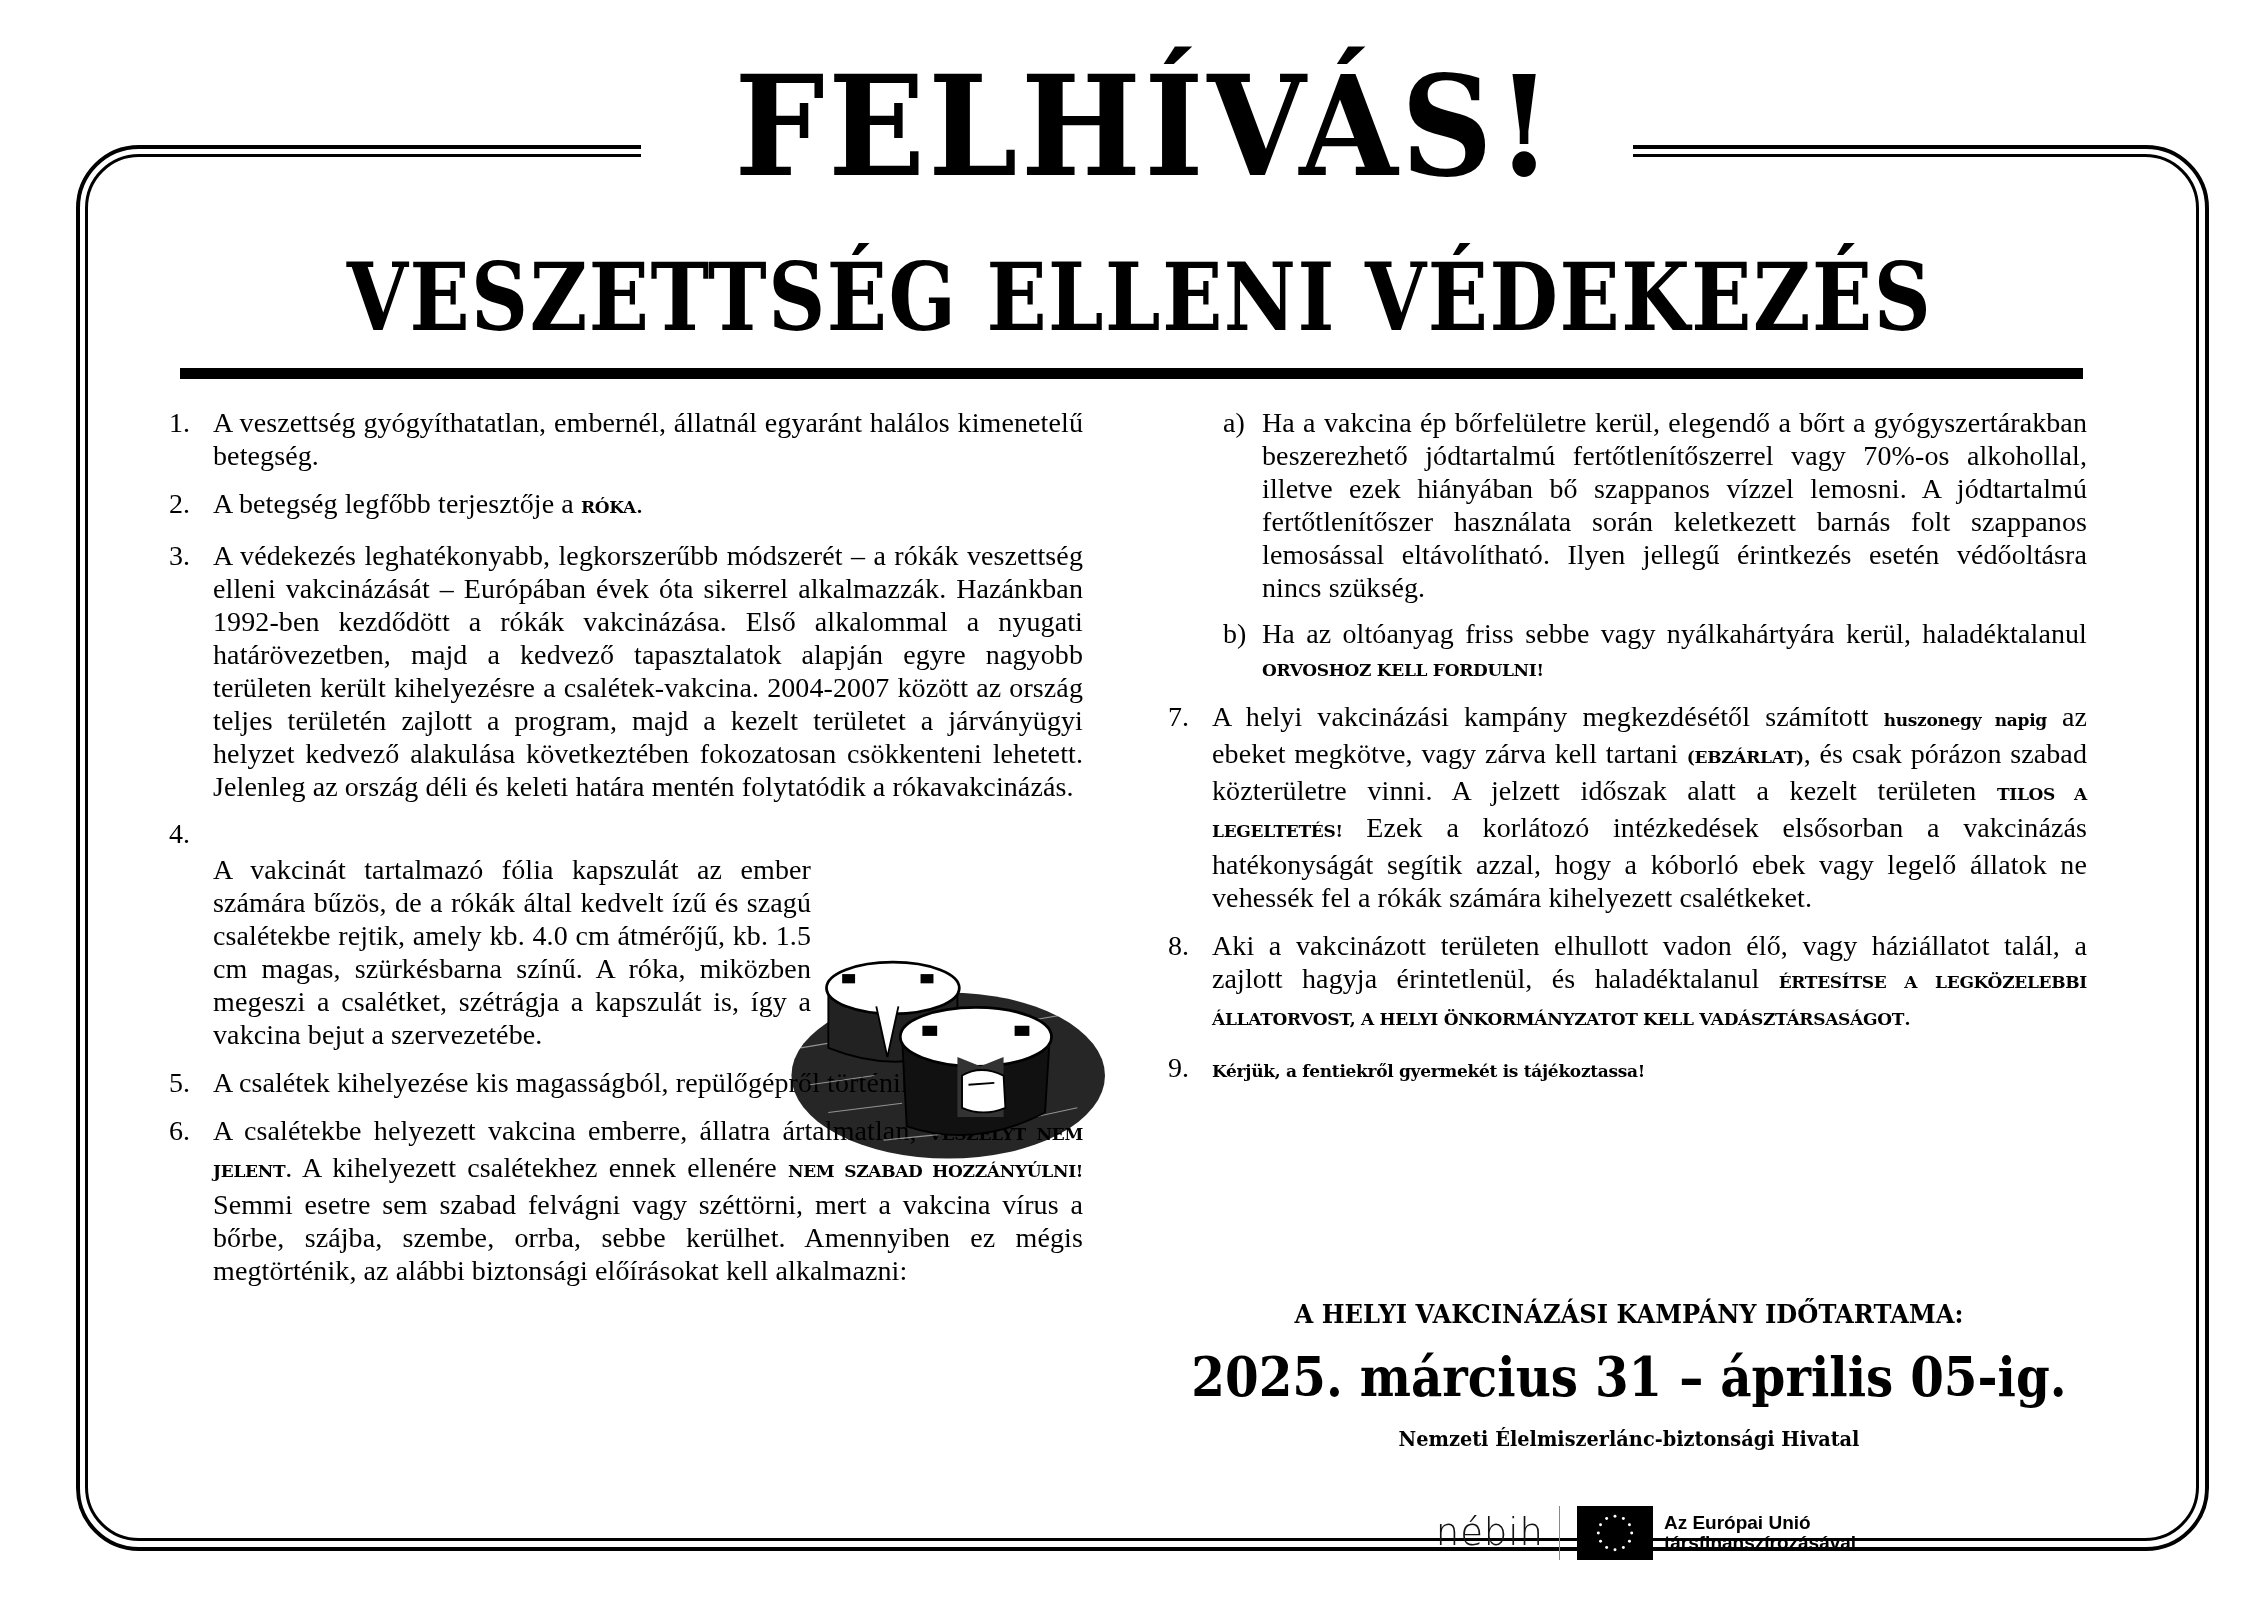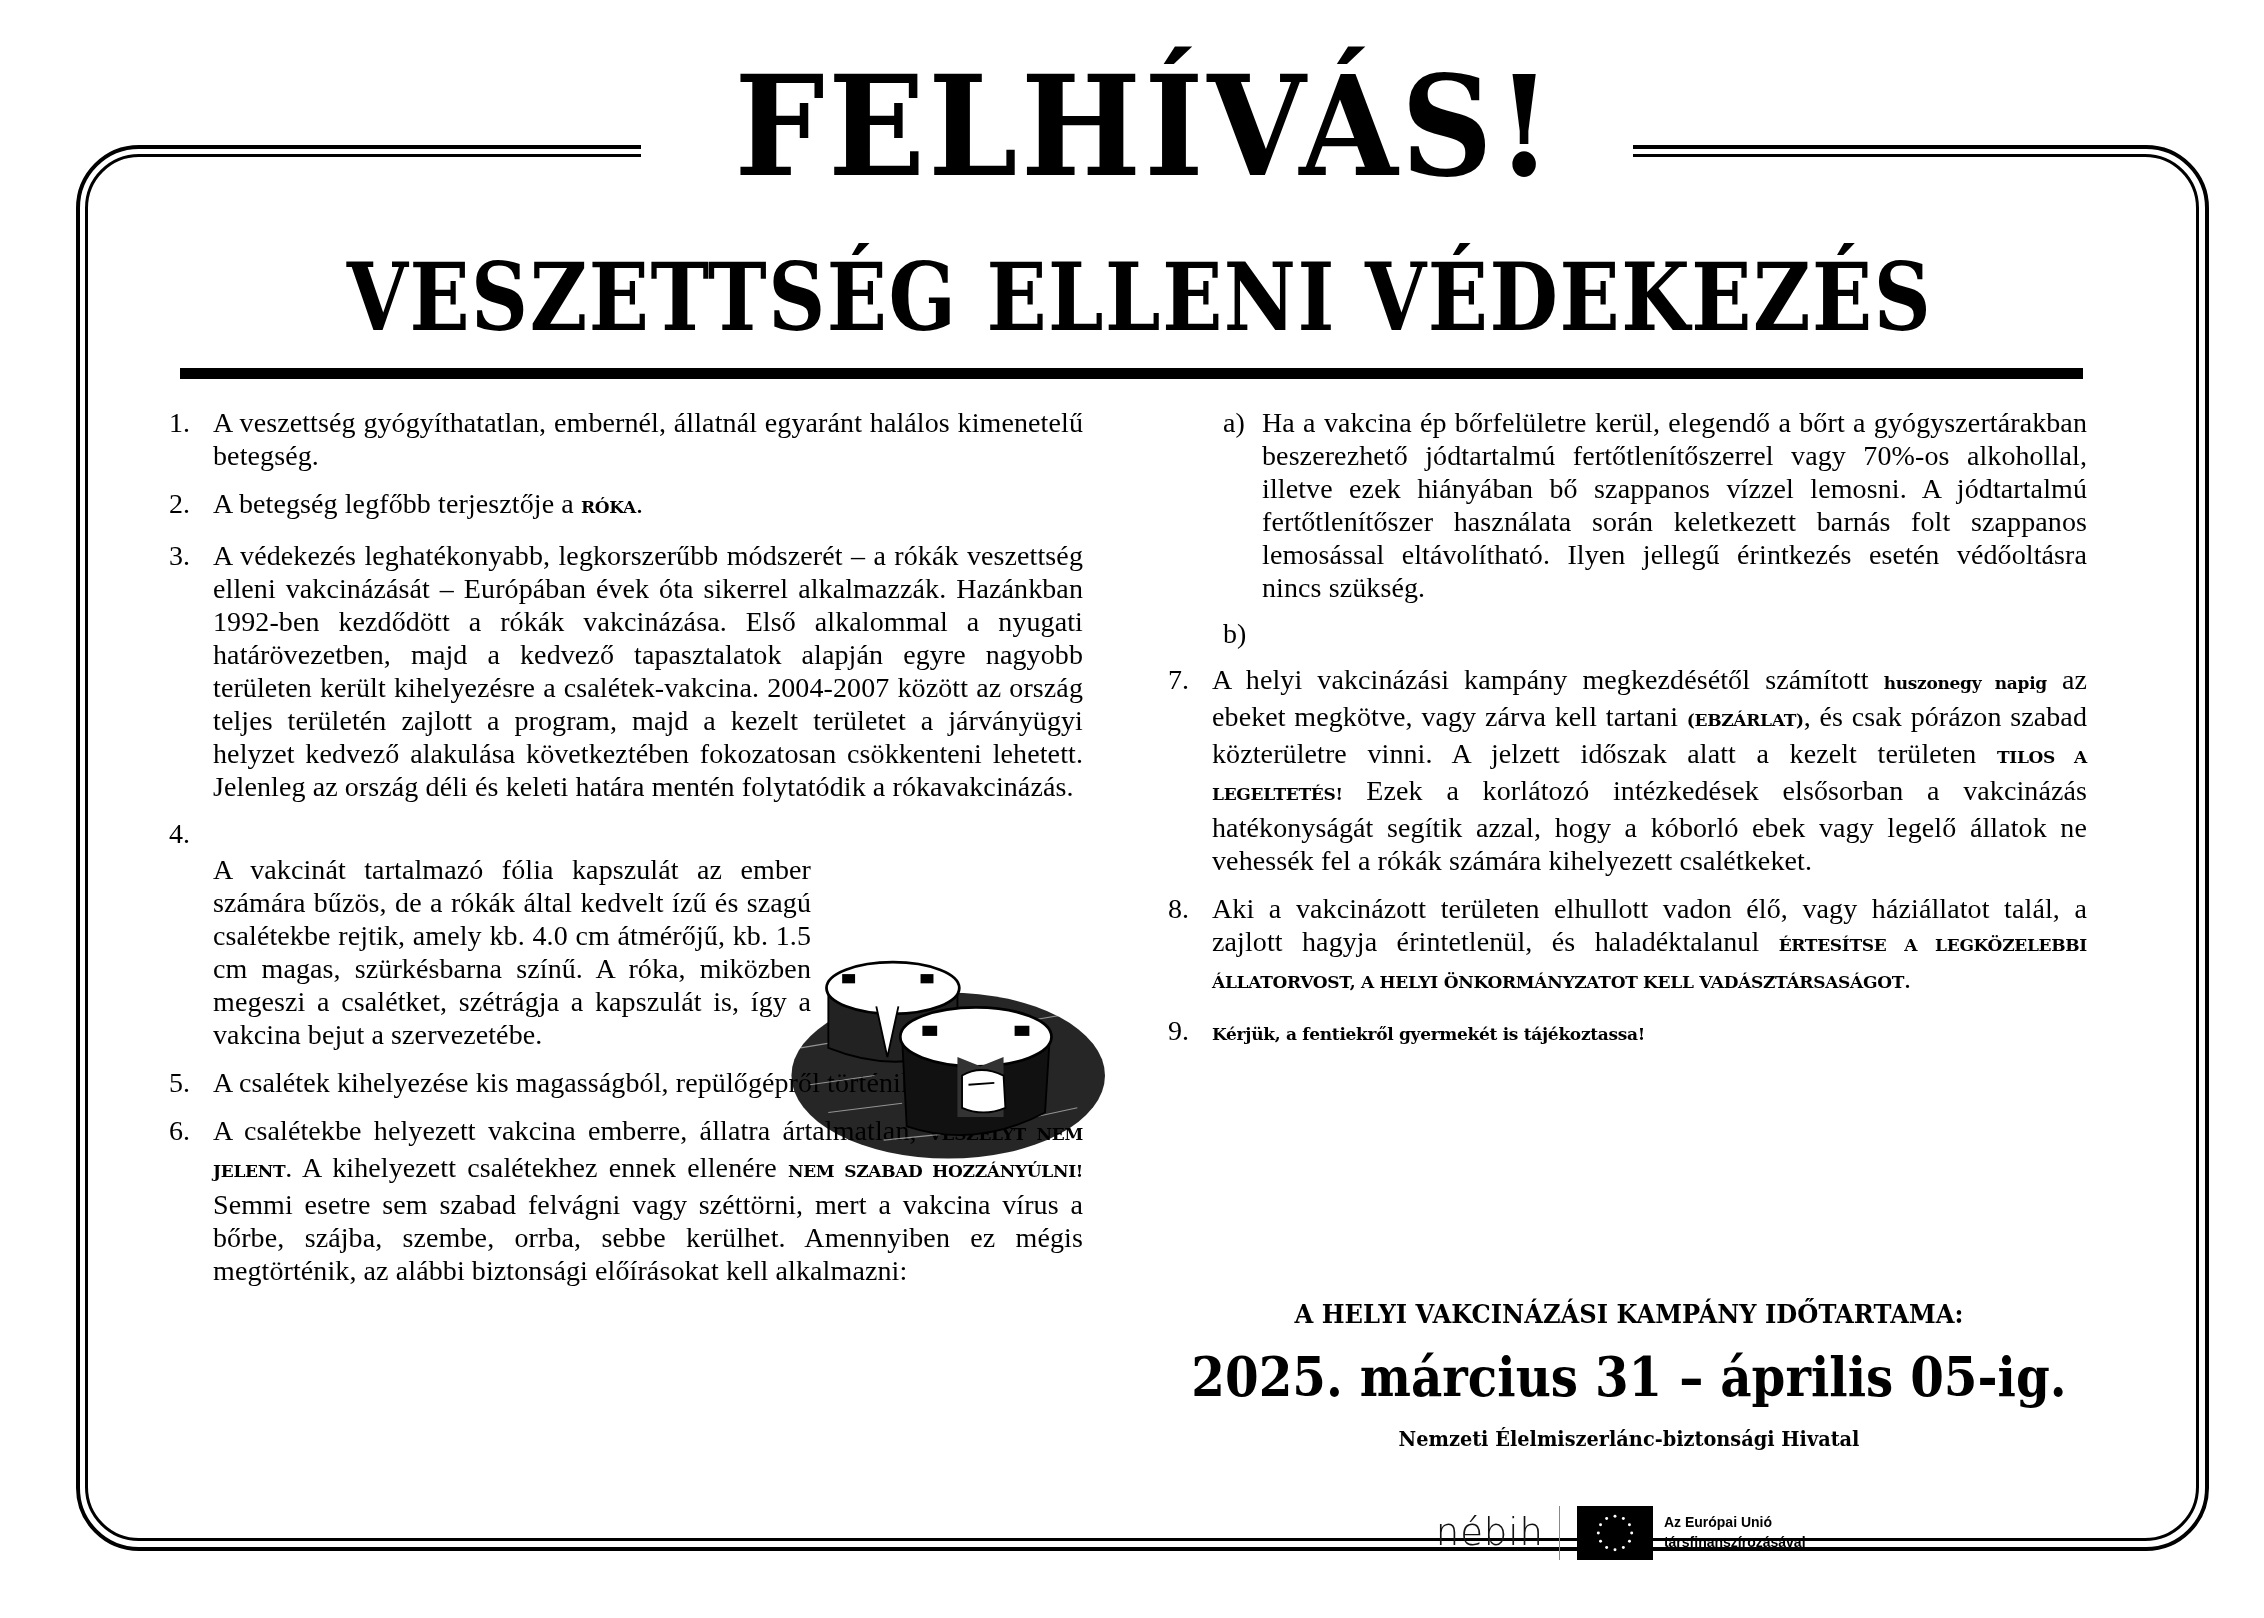--- a/index.html
+++ b/index.html
@@ -71,21 +71,21 @@
     }
     .logos { position: absolute; left: 1421px; top: 1505px; height: 55px; display: flex; align-items: center; }
     .nebih {
       font-family: "DejaVu Sans", sans-serif; font-size: 37px; font-weight: 300; color: #111;
       letter-spacing: 0.9px; margin-left: 14.8px;
     }
     .logo-divider { width: 1.8px; height: 54px; background: #888; margin: 0 16.6px 0 14.8px; }
     .eu-flag { width: 76px; height: 54px; background: #000; position: relative; }
     .eu-text {
       margin-left: 11px; font-family: "Liberation Sans", sans-serif; font-weight: bold;
-      font-size: 14px; line-height: 19.4px;
+      font-size: 19px; line-height: 19.4px;
     }
   </style>
 </head>
 <body>
 
 <div class="frame-outer"></div>
 <div class="frame-inner"></div>
 <div class="title-gap"></div>
 
 <div class="title">FELHÍVÁS!</div>
@@ -146,20 +146,21 @@
   <line x1="212" y1="160" x2="240" y2="158" stroke="#000" stroke-width="2"></line>
 </svg>
 
 <div class="col right">
   <div class="sub">
     <span class="num">a)</span>
     <span class="txt">Ha a vakcina ép bőrfelületre kerül, elegendő a bőrt a gyógyszertárakban beszerezhető jódtartalmú fertőtlenítőszerrel vagy 70%-os alkohollal, illetve ezek hiányában bő szappanos vízzel lemosni. A jódtartalmú fertőtlenítőszer használata során keletkezett barnás folt szappanos lemosással eltávolítható. Ilyen jellegű érintkezés esetén védőoltásra nincs szükség.</span>
   </div>
   <div class="sub">
     <span class="num">b)</span>
+    <span class="txt"><span>Ha az oltóanyag friss sebbe vagy nyálkahártyára kerül, haladéktalanul </span><b>ORVOSHOZ KELL FORDULNI!</b></span>
   </div>
   <div class="item">
     <span class="num">7.</span>
     <span class="txt"><span>A helyi vakcinázási kampány megkezdésétől számított </span><b>huszonegy napig</b><span> az ebeket megkötve, vagy zárva kell tartani </span><b>(EBZÁRLAT)</b><span>, és csak pórázon szabad közterületre vinni. A jelzett időszak alatt a kezelt területen </span><b>TILOS A LEGELTETÉS!</b><span> Ezek a korlátozó intézkedések elsősorban a vakcinázás hatékonyságát segítik azzal, hogy a kóborló ebek vagy legelő állatok ne vehessék fel a rókák számára kihelyezett csalétkeket.</span></span>
   </div>
   <div class="item">
     <span class="num">8.</span>
     <span class="txt"><span>Aki a vakcinázott területen elhullott vadon élő, vagy háziállatot talál, a zajlott hagyja érintetlenül, és haladéktalanul </span><b>ÉRTESÍTSE A LEGKÖZELEBBI ÁLLATORVOST, A HELYI ÖNKORMÁNYZATOT KELL VADÁSZTÁRSASÁGOT</b><span>.</span></span>
   </div>
   <div class="item">

